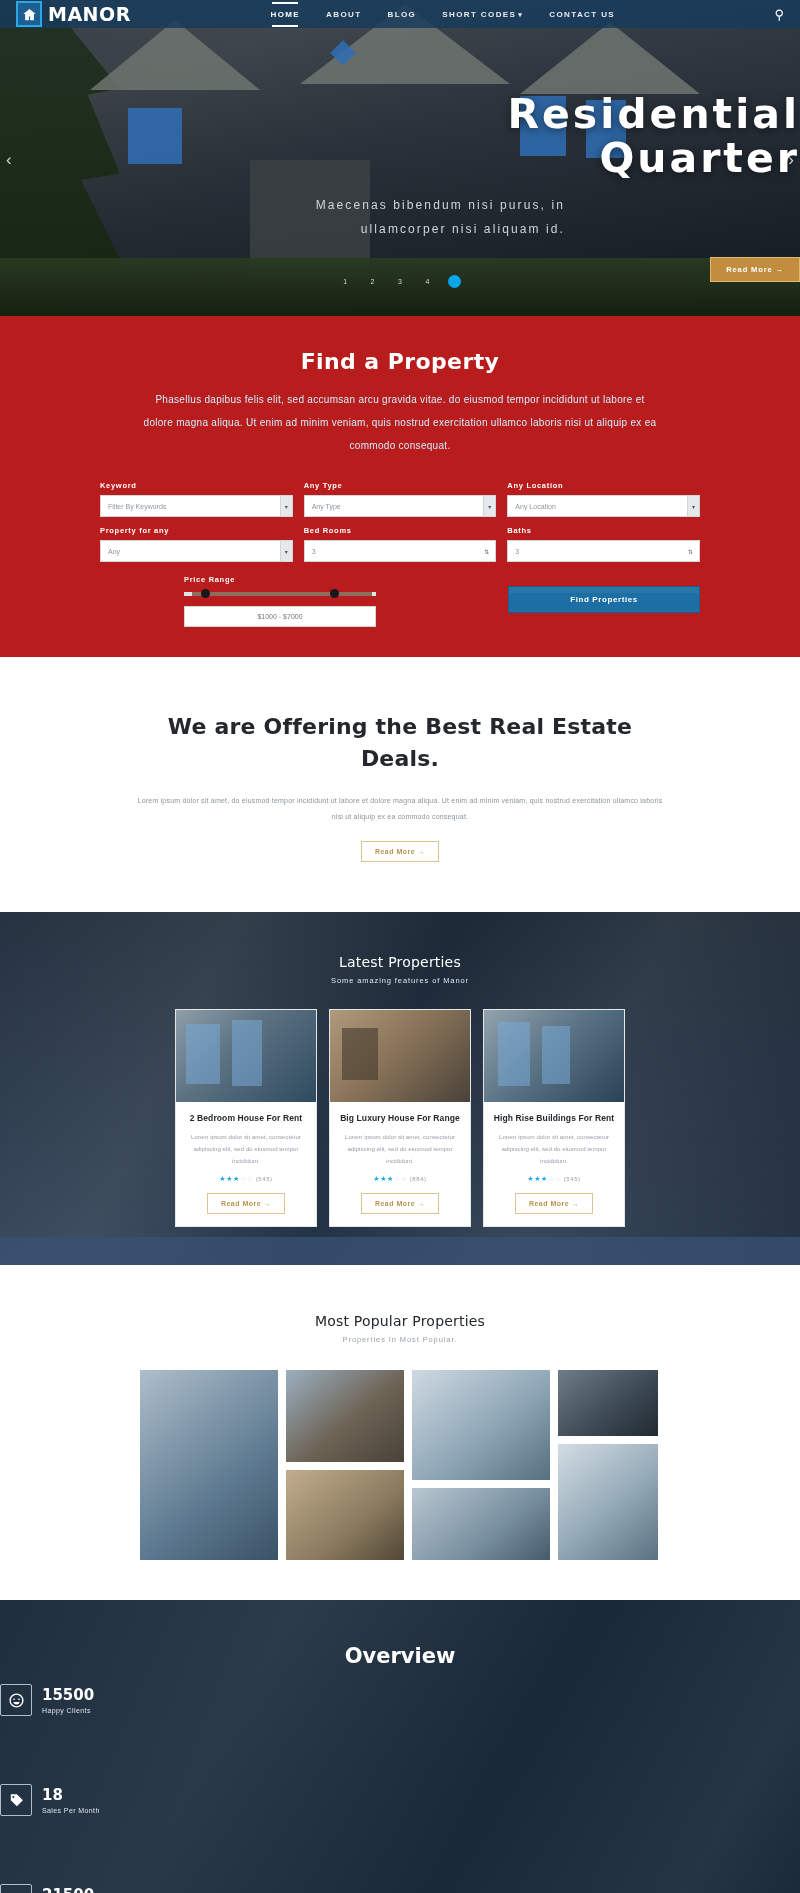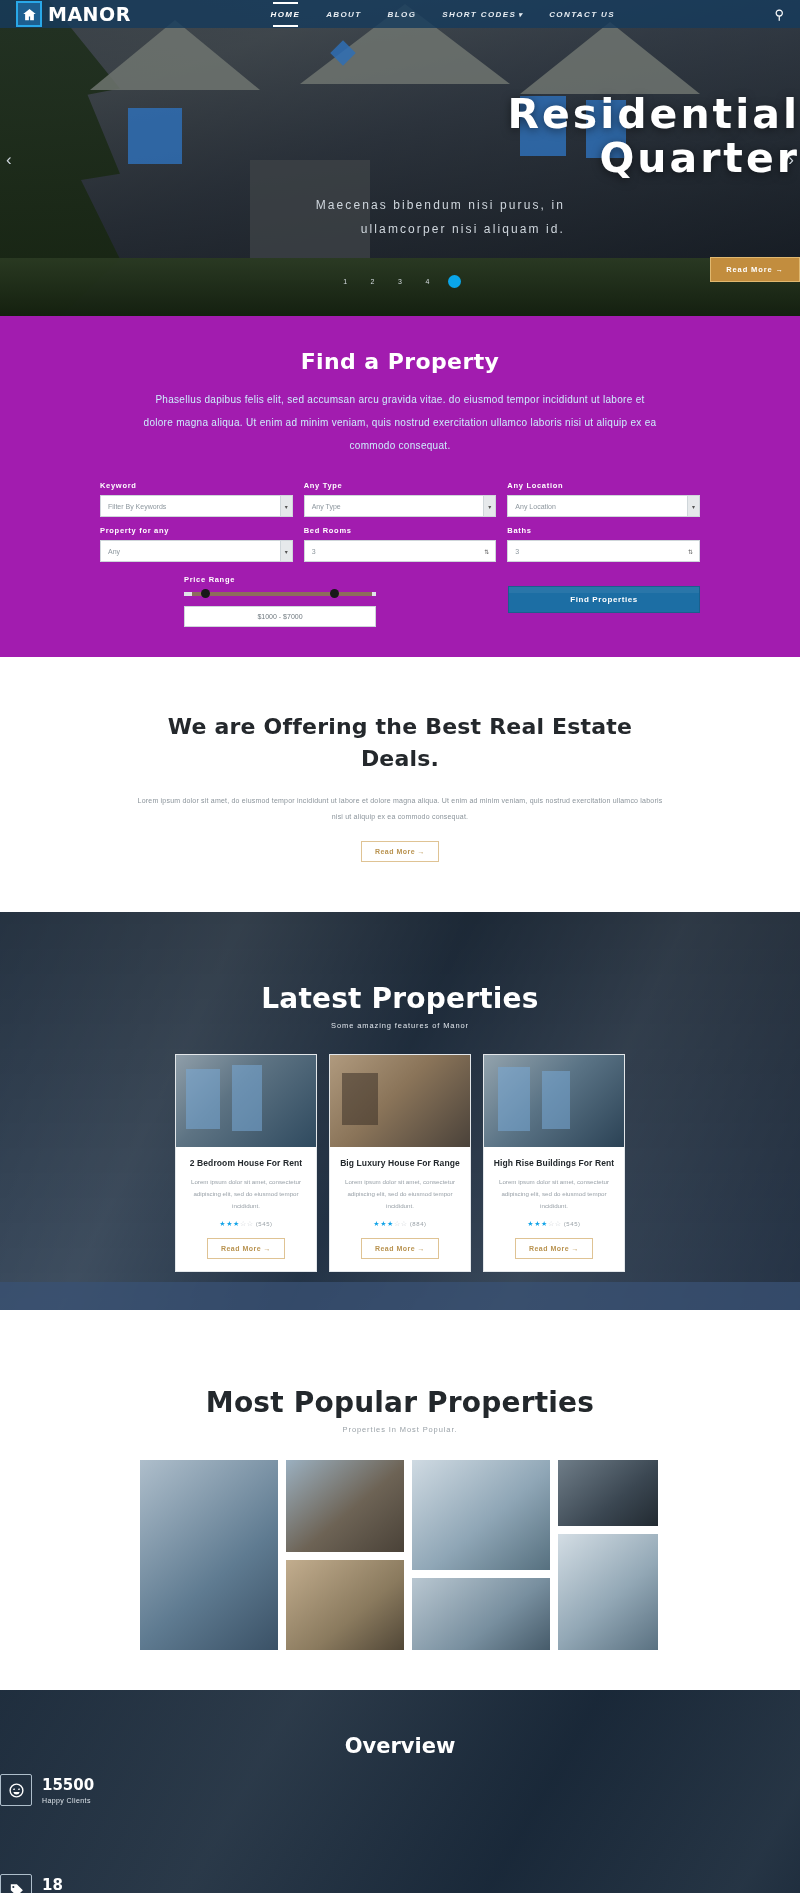--- a/index.html
+++ b/index.html
@@ -49,21 +49,20 @@
   .logo-text {
     color:#fff; font-weight:bold; font-size:19px; letter-spacing:.5px;
     font-family:"DejaVu Sans", sans-serif;
   }
   .nav { display:flex; align-items:center; gap:26px; margin-left:auto; margin-right:auto;
          padding-left:60px; }
   .nav-item {
     color:#e7edf3; font-size:8px; letter-spacing:1.4px; font-weight:bold;
     text-transform:uppercase; position:relative; padding:6px 0; cursor:pointer;
     white-space:nowrap;
-    font-style:italic;
   }
   .nav-item.active { color:#fff; }
   .nav-item.active:before, .nav-item.active:after {
     content:""; position:absolute; left:2px; right:2px; height:2px; background:#fff;
   }
   .nav-item.active:before { top:-2px; }
   .nav-item.active:after { bottom:-2px; }
   .caret { font-size:7px; margin-left:2px; }
   .search-ico { margin-left:auto; color:#fff; font-size:13px; cursor:pointer; }
 
@@ -91,21 +90,21 @@
     vertical-align:middle;
   }
   .dot.on { background:#0aa6ea; color:transparent; }
   .arrow {
     position:absolute; top:150px; color:#cfd6dd; font-size:17px; z-index:6; cursor:pointer;
   }
   .arrow.l { left:6px; } .arrow.r { right:6px; }
 
   
   .find {
-    background:#a21caf; padding:33px 0 30px; position:relative;
+    background:#b91c1c; padding:33px 0 30px; position:relative;
   }
   .find h2 {
     text-align:center; color:#fff; font-size:22px; font-weight:bold;
     letter-spacing:.4px; font-family:"DejaVu Sans", sans-serif;
   }
   .find p {
     text-align:center; color:#cdeefd; font-size:10px; line-height:2.3;
     max-width:520px; margin:14px auto 0; letter-spacing:.3px;
   }
   .form-wrap { width:600px; margin:24px auto 0; }
@@ -176,23 +175,22 @@
     background:
       linear-gradient(to bottom, rgba(15,22,32,.72), rgba(22,34,52,.66)),
       linear-gradient(115deg,#5f7b96 0%, #8fa6b8 25%, #3f586f 48%, #7e93a6 70%, #44566a 100%);
   }
   .latest:after {
     content:""; position:absolute; left:0; right:0; bottom:0; height:28px;
     background:rgba(58,82,116,.75);
   }
   .sec-head { text-align:center; position:relative; z-index:2; }
   .sec-head h2 {
-    color:#fff; font-size:28px; font-weight:bold; letter-spacing:.2px;
+    color:#fff; font-size:14px; font-weight:normal; letter-spacing:.2px;
     font-family:"DejaVu Sans", sans-serif;
-    margin-top:28px;
   }
   .sec-head .sub {
     color:#e0e6ec; font-size:7.5px; letter-spacing:.9px; margin-top:6px;
   }
   .cards {
     display:flex; justify-content:center; gap:12px; margin-top:24px;
     position:relative; z-index:2;
   }
   .card { width:142px; background:#fff; border:1px solid #e3e7ea; padding-bottom:12px; }
   .card-img { height:92px; position:relative; overflow:hidden; background:#5a6a78; }

